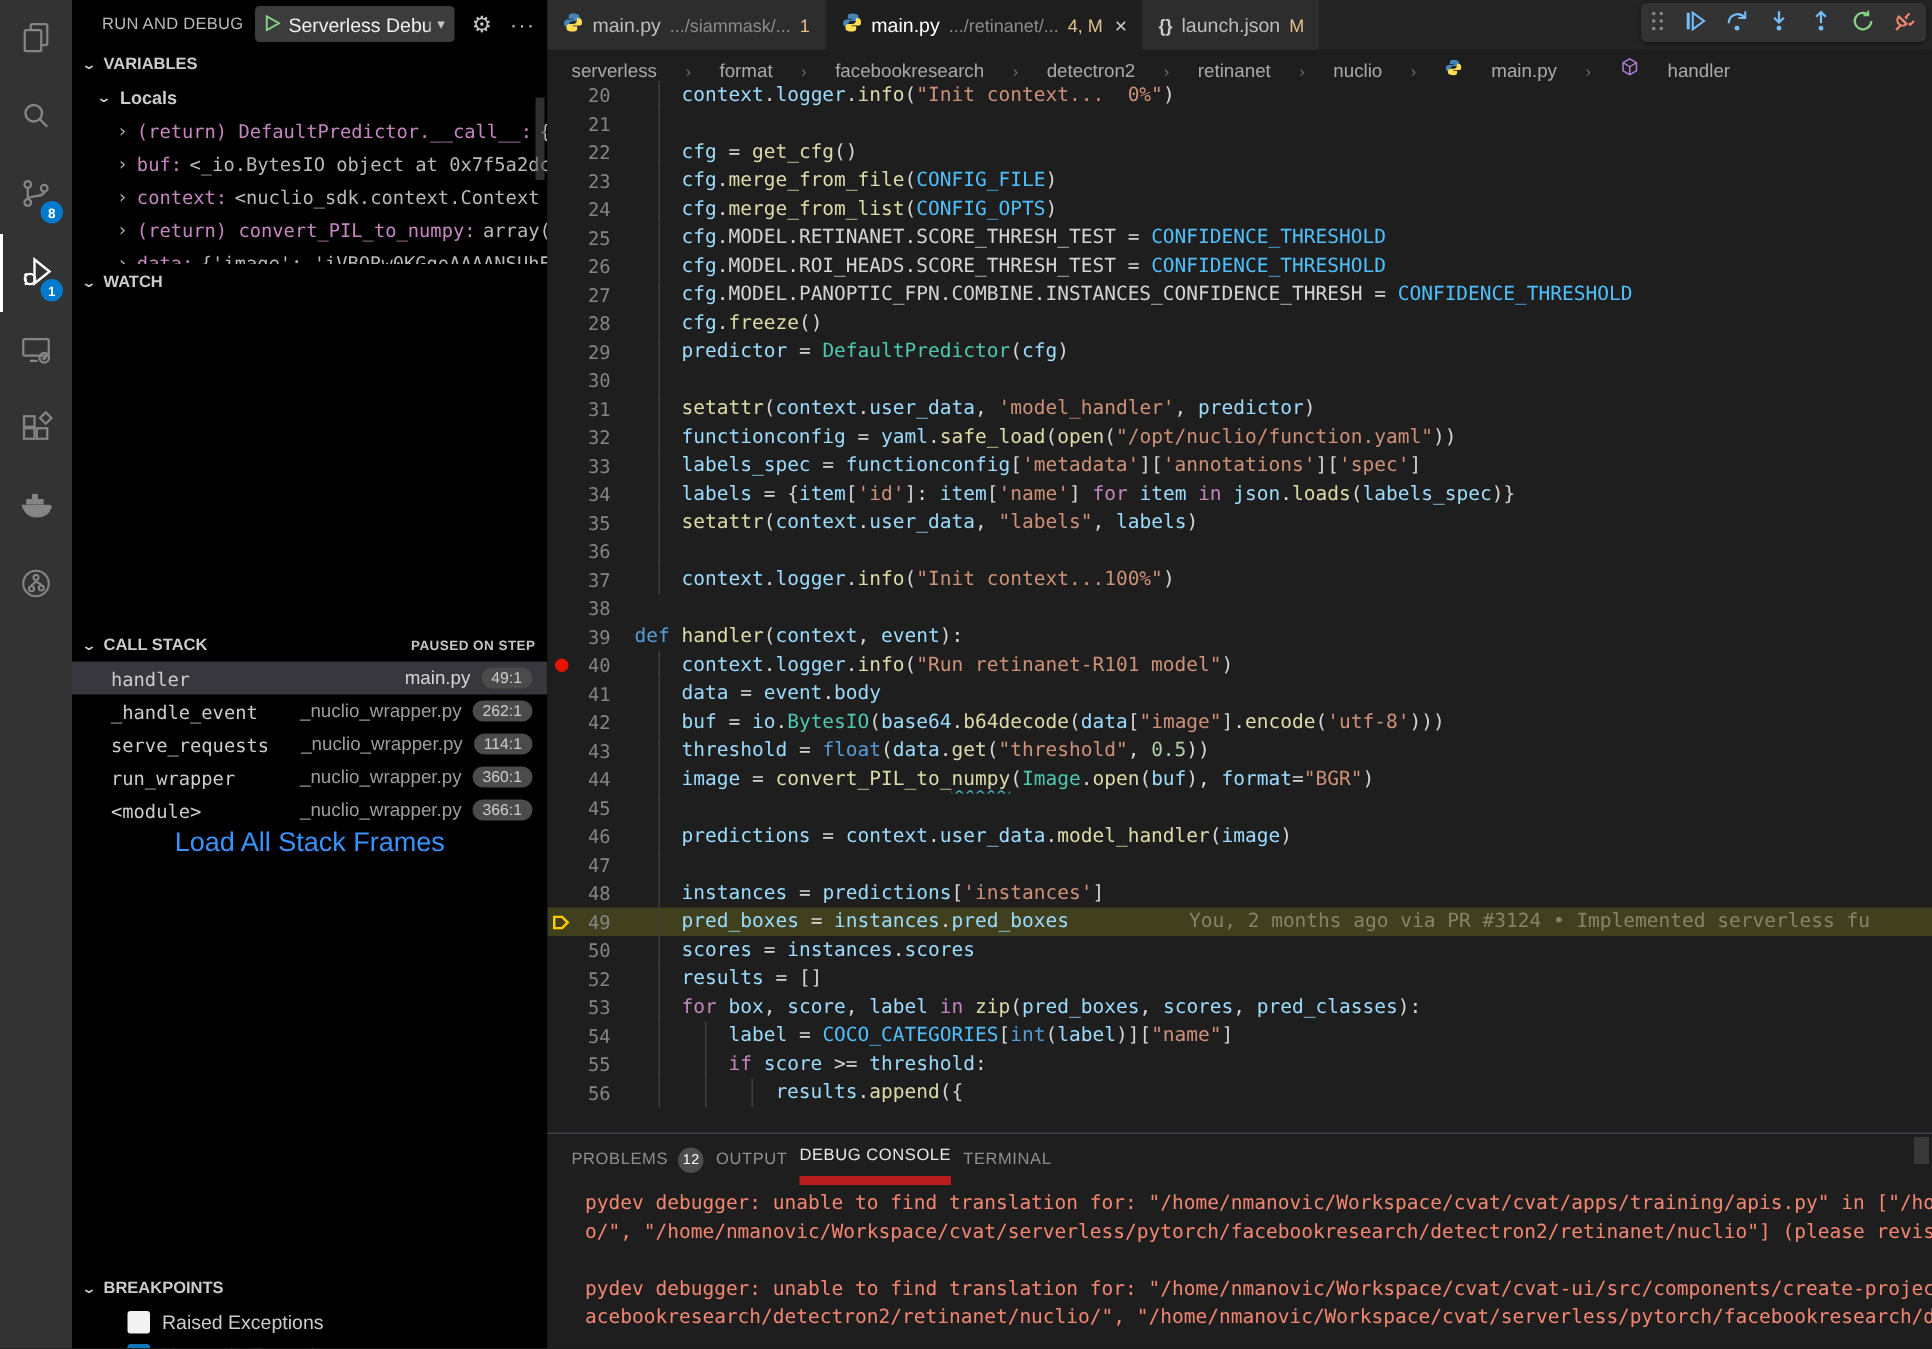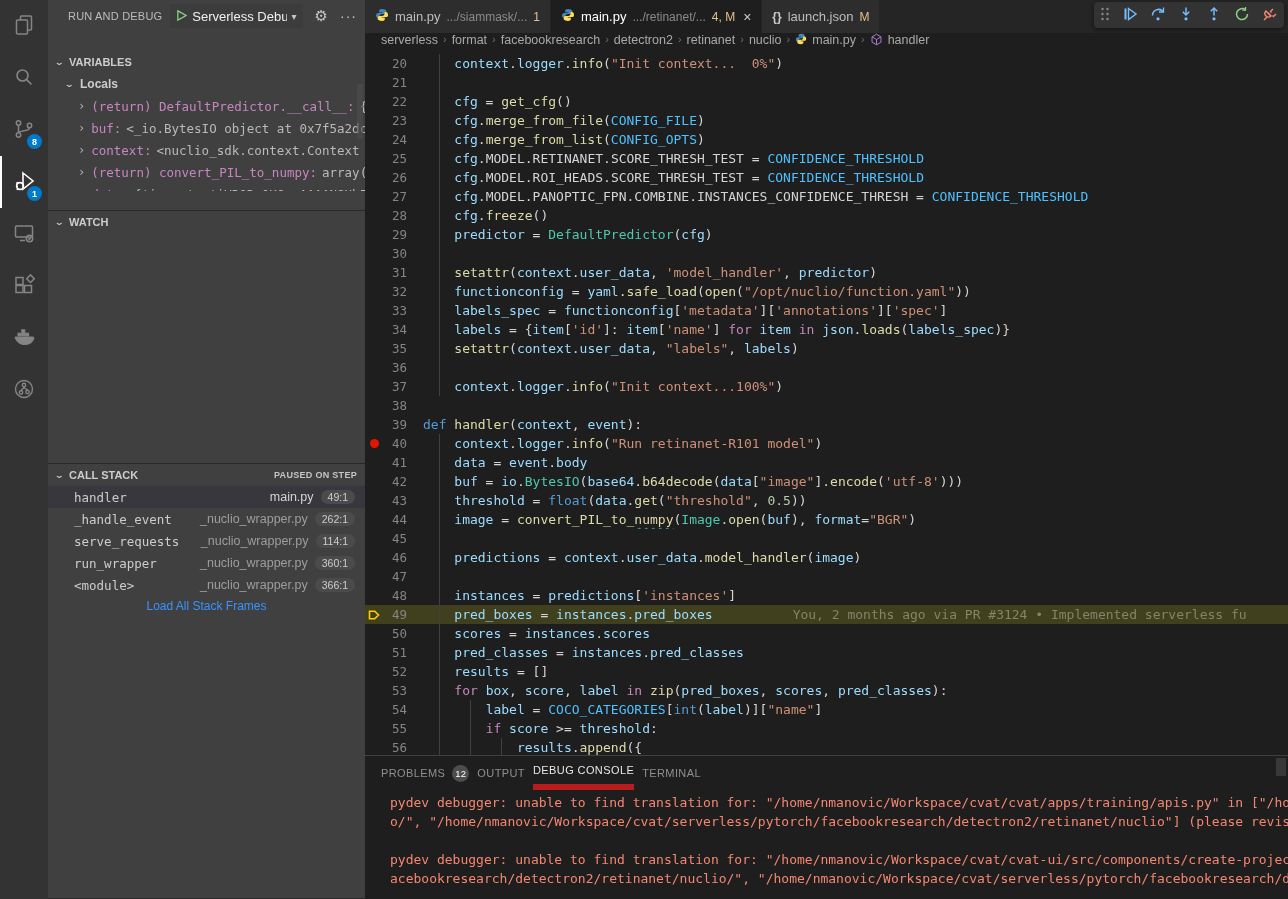--- a/index.html
+++ b/index.html
@@ -10,21 +10,21 @@
   
   .activitybar { width:48px; background:#333333; flex:none; display:flex; flex-direction:column; align-items:center; position:relative; }
   .act-item { width:48px; height:52px; display:flex; align-items:center; justify-content:center; position:relative; color:#858585; }
   .act-item svg { stroke:#858585; }
   .act-item.active { border-left:2px solid #ffffff; }
   .act-item.active svg { stroke:#ffffff; }
   .act-badge { position:absolute; right:6px; bottom:7px; background:#007acc; color:#ffffff; font-size:9px;
     min-width:15px; height:15px; border-radius:50%; display:flex; align-items:center; justify-content:center; font-weight:700; }
 
   
-  .sidebar { width:317px; background:#404040; flex:none; display:flex; flex-direction:column; overflow:hidden;gap:19px; }
+  .sidebar { width:317px; background:#000000; flex:none; display:flex; flex-direction:column; overflow:hidden; }
   .side-titlebar { height:32px; display:flex; align-items:center; padding:0 8px 0 20px; flex:none; }
   .side-title { font-size:11px; color:#bbbbbb; letter-spacing:.2px; white-space:nowrap; }
   .debug-select { margin-left:8px; height:24px; background:#3c3c3c; border-radius:3px; display:flex; align-items:center;
     padding:0 6px; gap:5px; width:148px; overflow:hidden; }
   .debug-select .cfg { color:#f0f0f0; font-size:13px; white-space:nowrap; overflow:hidden; }
   .chev { color:#c5c5c5; font-size:10px; }
   .gear { margin-left:12px; color:#c5c5c5; font-size:15px; }
   .moredots { margin-left:12px; color:#c5c5c5; font-size:14px; letter-spacing:1px; }
 
   .section { overflow:hidden; position:relative; border-top:1px solid rgba(0,0,0,.35); }
@@ -43,21 +43,21 @@
   .var-value { color:#b9b9b9; }
   .vars-scrollbar { position:absolute; right:2px; top:33px; width:6px; height:55px; background:#4f4f4f; opacity:.6; }
 
   .frame { height:22px; display:flex; align-items:center; padding:0 10px 0 26px; white-space:nowrap; overflow:hidden; }
   .frame.selected { background:#37373d; }
   .frame-fn { font-family:"DejaVu Sans Mono","Liberation Mono",monospace; font-size:12.5px; color:#cccccc; }
   .frame-right { margin-left:auto; display:flex; align-items:center; gap:7px; }
   .frame-file { color:#9d9d9d; font-size:12.5px; }
   .frame.selected .frame-file { color:#d4d4d4; }
   .frame-pos { background:#4b4b4b; color:#cccccc; font-size:10.5px; border-radius:8px; padding:1px 7px; }
-  .load-link { height:20px; display:flex; justify-content:center; align-items:center; color:#3794ff; font-size:12px; }
+  .load-link { height:20px; display:flex; justify-content:center; align-items:center; color:#3794ff; font-size:18px; }
 
   .bp-row { height:22px; display:flex; align-items:center; padding-left:26px; gap:8px;margin-left:11px; }
   .cb { width:15px; height:15px; background:#f2f2f2; border-radius:2px; flex:none; font-size:11px; line-height:14px; text-align:center; color:#ffffff; }
   .cb.checked { background:#1177bb; }
   .bp-label { font-size:13px; color:#cccccc; }
 
   
   .main { flex:1; display:flex; flex-direction:column; min-width:0; position:relative; }
 
   .tabbar { height:33px; background:#252526; display:flex; flex:none; position:relative; }
@@ -67,21 +67,21 @@
   .tab-label { color:#bdbdbd; }
   .tab.active .tab-label { color:#ffffff; }
   .tab-desc { color:#8a8a8a; font-size:12px; }
   .tab-badge { color:#e2c08d; font-size:12px; }
   .tab-close { color:#cccccc; font-size:14px; margin-left:2px; }
   .json-ico { color:#cccccc; font-weight:700; font-size:12px; }
 
   .debug-toolbar { position:absolute; right:4px; top:2px; height:26px; background:#333333; border-radius:4px;
     box-shadow:0 1px 4px rgba(0,0,0,.5); display:flex; align-items:center; padding:0 6px; gap:12px; z-index:5; }
 
-  .breadcrumbs { height:21px; background:#1e1e1e; display:flex; align-items:flex-start; padding-left:16px; gap:5px; flex:none;
+  .breadcrumbs { height:21px; background:#1e1e1e; display:flex; align-items:flex-end; padding-left:16px; gap:19px; flex:none;
     color:#a9a9a9; font-size:12.5px; white-space:nowrap; }
   .bc-sep { color:#6e6e6e; font-size:11px; }
   .bc-item { color:#a9a9a9; }
 
   
   .editor { flex:1; overflow:hidden; background:#1e1e1e; font-family:"DejaVu Sans Mono","Liberation Mono",monospace;
     font-size:13px; line-height:19px; position:relative; }
   .line { height:19px; display:flex; position:relative; }
   .line.current { background:#403f1e; }
   .gutter { width:58px; flex:none; display:flex; align-items:center; }
@@ -616,27 +616,20 @@
         <div class="line">
           <span class="gutter">
             <span class="marker"></span>
             <span class="lnum">50</span>
           </span>
           <span class="code"><span class="guide" style="left: 2ch;"></span><span class="tk-w">    </span><span class="tk-v">scores</span><span class="tk-p"> = </span><span class="tk-v">instances</span><span class="tk-p">.</span><span class="tk-v">scores</span></span>
         </div>
         <div class="line">
           <span class="gutter">
             <span class="marker"></span>
-            <span class="lnum">51</span>
-          </span>
-          <span class="code"><span class="guide" style="left: 2ch;"></span><span class="tk-w">    </span><span class="tk-v">pred_classes</span><span class="tk-p"> = </span><span class="tk-v">instances</span><span class="tk-p">.</span><span class="tk-v">pred_classes</span></span>
-        </div>
-        <div class="line">
-          <span class="gutter">
-            <span class="marker"></span>
             <span class="lnum">52</span>
           </span>
           <span class="code"><span class="guide" style="left: 2ch;"></span><span class="tk-w">    </span><span class="tk-v">results</span><span class="tk-p"> = []</span></span>
         </div>
         <div class="line">
           <span class="gutter">
             <span class="marker"></span>
             <span class="lnum">53</span>
           </span>
           <span class="code"><span class="guide" style="left: 2ch;"></span><span class="tk-w">    </span><span class="tk-c">for</span><span class="tk-w"> </span><span class="tk-v">box</span><span class="tk-p">, </span><span class="tk-v">score</span><span class="tk-p">, </span><span class="tk-v">label</span><span class="tk-w"> </span><span class="tk-c">in</span><span class="tk-w"> </span><span class="tk-f">zip</span><span class="tk-p">(</span><span class="tk-v">pred_boxes</span><span class="tk-p">, </span><span class="tk-v">scores</span><span class="tk-p">, </span><span class="tk-v">pred_classes</span><span class="tk-p">):</span></span>

